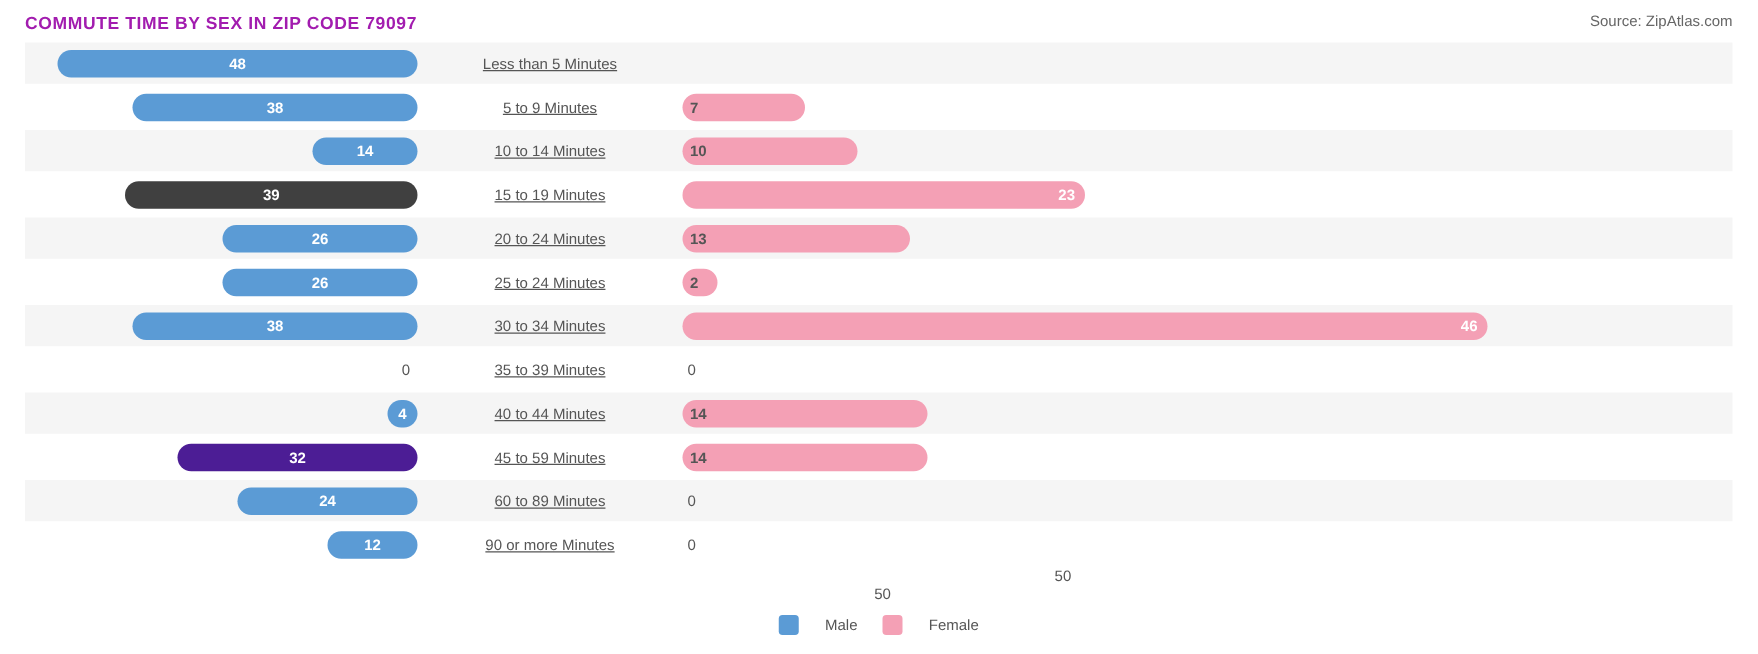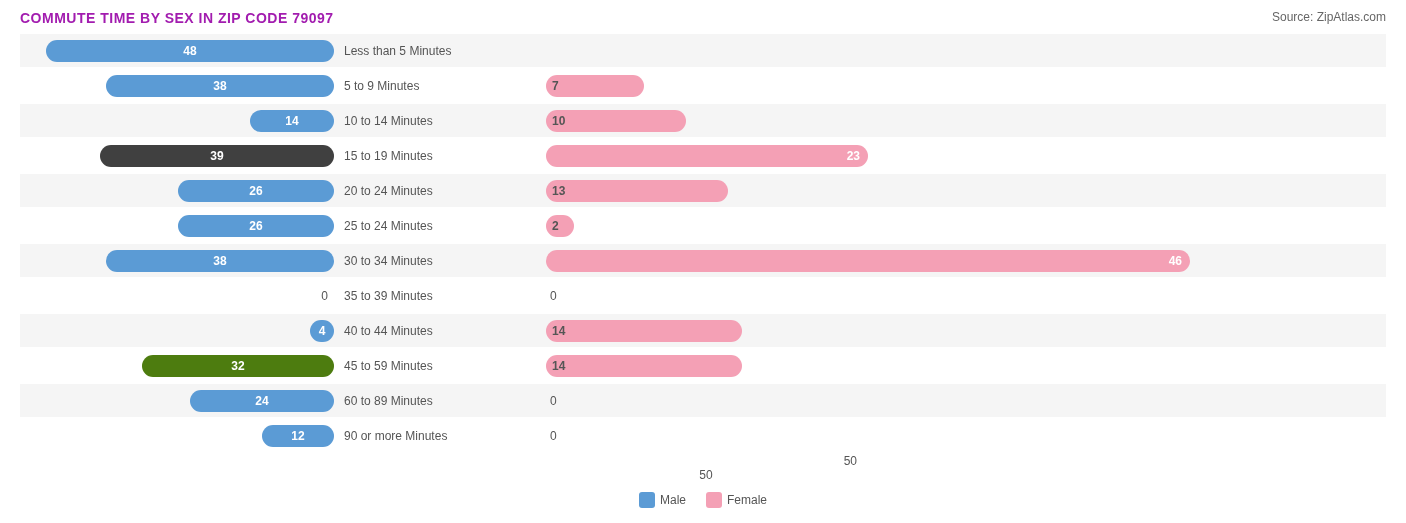--- a/index.html
+++ b/index.html
@@ -63,25 +63,26 @@
     }
     .bar-left-value {
       font-size: 12px;
       font-weight: bold;
       color: #fff;
       padding: 0 8px;
       white-space: nowrap;
     }
     .label-cell {
       width: 200px;
-      text-align: left;
+      text-align: center;
       font-size: 12px;
       color: #555;
       flex-shrink: 0;
       padding: 0 4px;
+      text-decoration: underline;
     }
     .right-section {
       flex: 1;
       display: flex;
       align-items: center;
       padding-left: 6px;
       position: relative;
     }
     .bar-right {
       height: 22px;
@@ -106,21 +107,21 @@
     .legend-row {
       display: flex;
       justify-content: center;
       align-items: center;
       margin-top: 10px;
       gap: 20px;
     }
     .legend-item {
       display: flex;
       align-items: center;
-      gap: 5px;
+      gap: 21px;
       font-size: 12px;
       color: #555;
     }
     .legend-swatch {
       width: 16px;
       height: 16px;
       border-radius: 3px;
     }
     .zero-dot {
       font-size: 12px;
@@ -241,21 +242,21 @@
       </div>
       <div class="label-cell">40 to 44 Minutes</div>
       <div class="right-section">
         <div class="bar-right" style="width: 196px; background: rgb(244, 160, 181);">
           <span class="bar-right-value">14</span>
         </div>
       </div>
     </div>
     <div class="row plain">
       <div class="left-section" style="width: 320px;">
-        <div class="bar-left" style="width: 192px; background: #4d7c0f;">
+        <div class="bar-left" style="width: 192px; background: #4c1d95;">
           <span class="bar-left-value">32</span>
         </div>
       </div>
       <div class="label-cell">45 to 59 Minutes</div>
       <div class="right-section">
         <div class="bar-right" style="width: 196px; background: rgb(244, 160, 181);">
           <span class="bar-right-value">14</span>
         </div>
       </div>
     </div>

